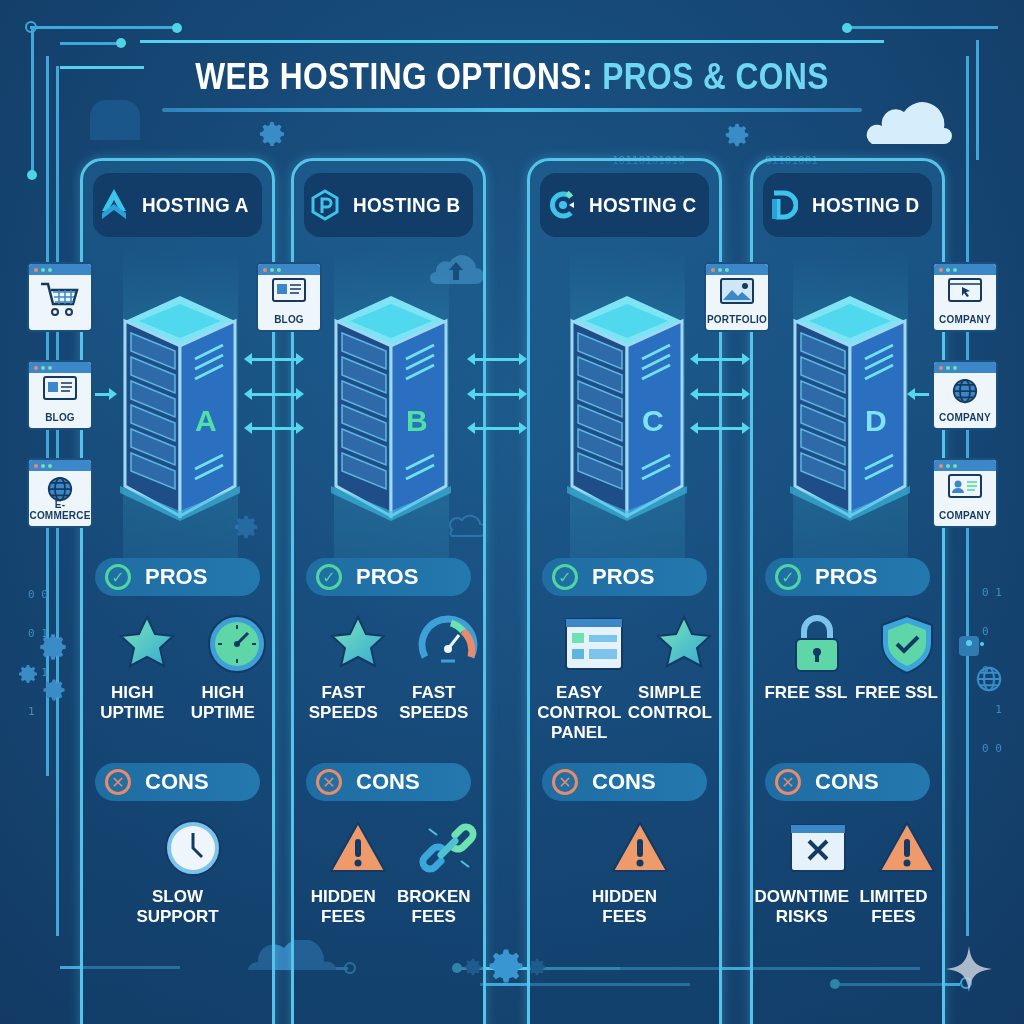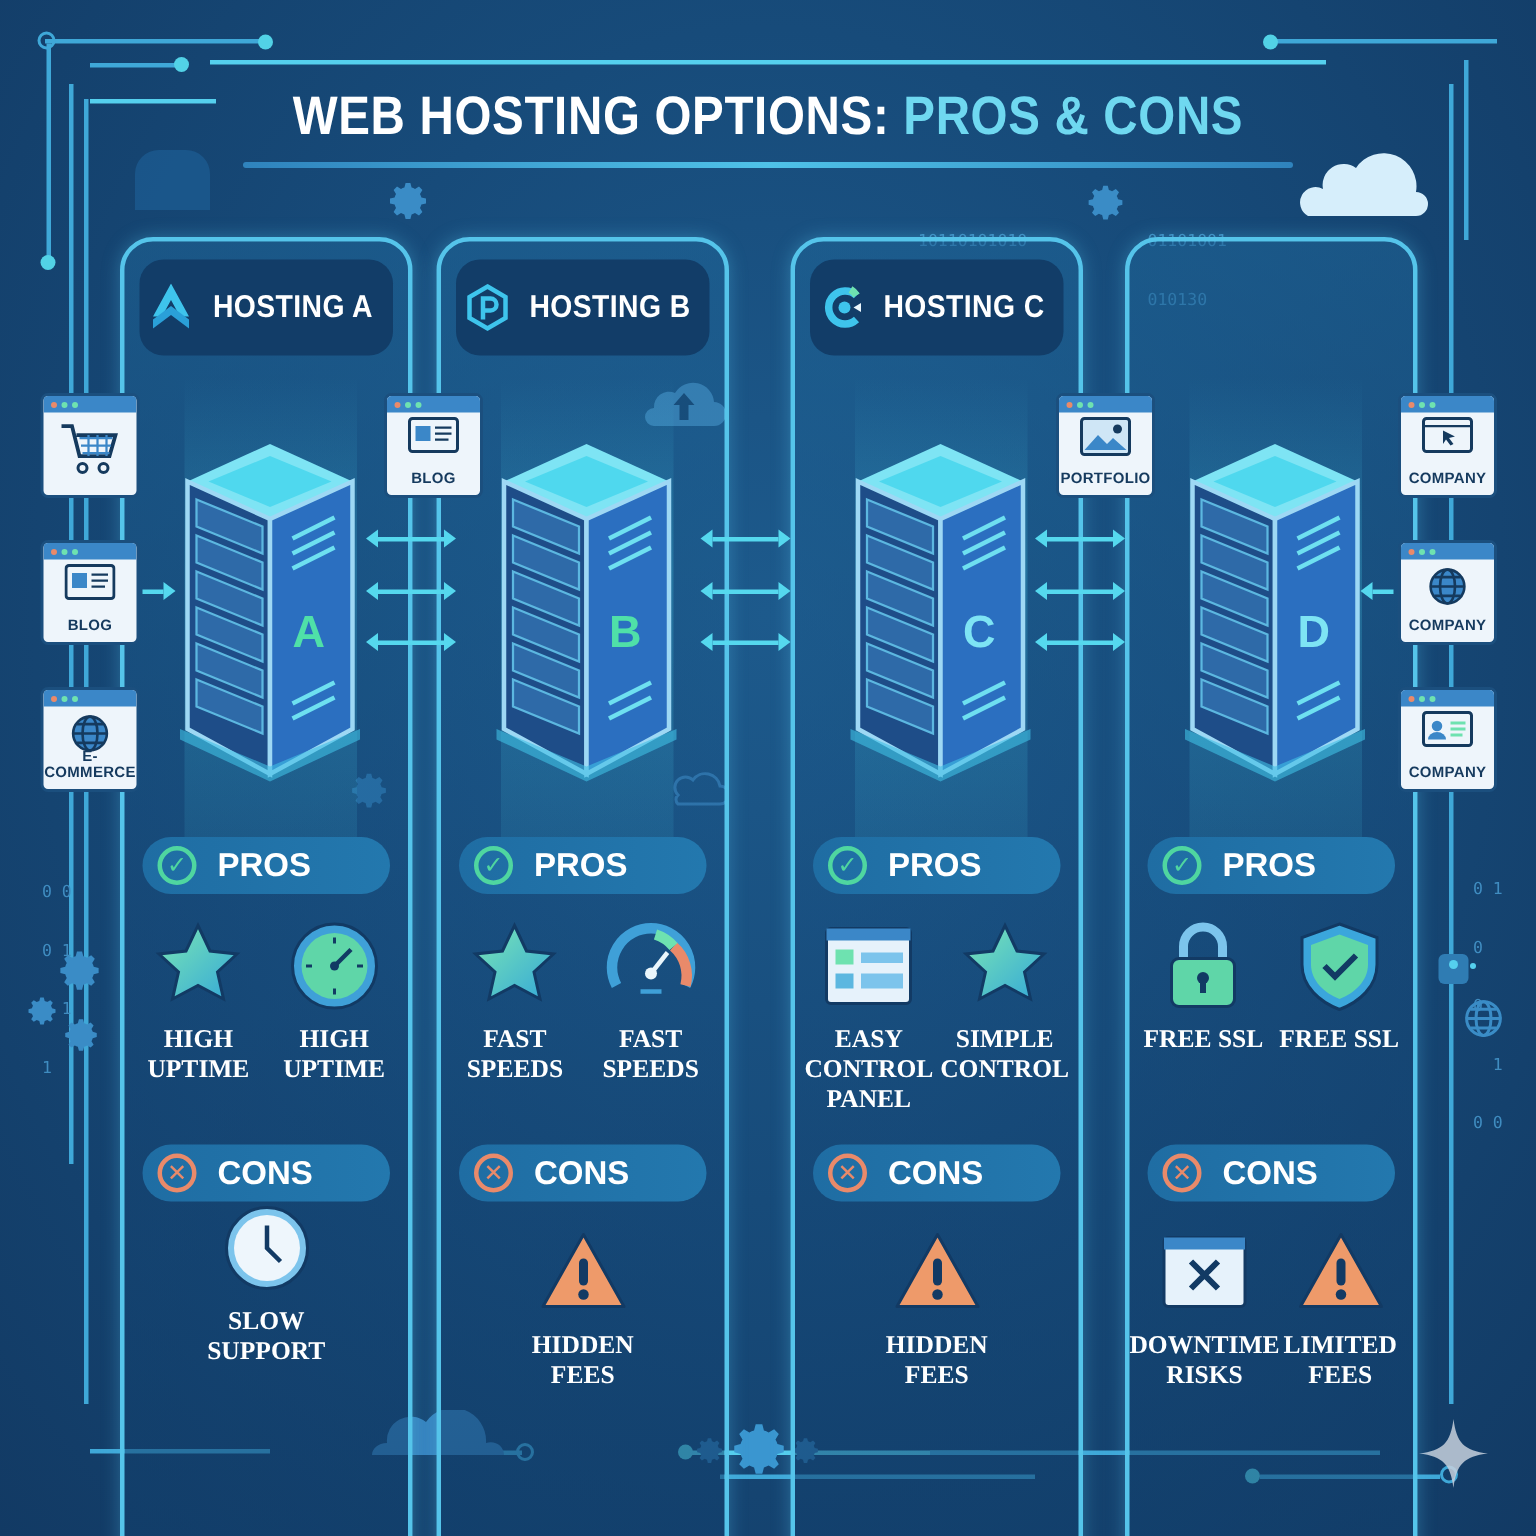--- a/index.html
+++ b/index.html
@@ -52,21 +52,21 @@
     position:absolute; left:12px; right:12px; height:38px; border-radius:19px;
     background:linear-gradient(90deg,#1f6da3,#2378ae);
     display:flex; align-items:center; padding-left:10px; gap:14px; box-sizing:border-box;
   }
   .section-pill .lbl { font-size:22px; font-weight:bold; }
   .pill-icon { width:26px; height:26px; border-radius:50%; box-sizing:border-box; display:flex; align-items:center; justify-content:center; font-size:16px; font-weight:bold; }
   .pill-icon.ok { border:3px solid #4fd6a0; color:#4fd6a0; }
   .pill-icon.bad { border:3px solid #e98a6a; color:#e98a6a; }
 
   .items { position:absolute; left:4px; right:4px; display:flex; justify-content:space-around; }
-  .item { width:92px; display:flex; flex-direction:column; align-items:center;font-family:Liberation Serif, serif; }
+  .item { width:92px; display:flex; flex-direction:column; align-items:flex-end; }
   .item svg { width:62px; height:62px; }
   .item .txt { margin-top:8px; font-size:17px; font-weight:bold; line-height:20px; text-align:center; text-transform:uppercase; }
 
   
   .card {
     position:absolute; width:66px; height:70px; background:#eef5fb; border-radius:5px;
     border:2px solid #1b4f7e; box-sizing:border-box; overflow:hidden; color:#153a5e;
   }
   .card .bar { height:11px; background:#3b87c8; display:flex; gap:3px; align-items:center; padding-left:5px; }
   .card .bar i { width:4px; height:4px; border-radius:50%; display:block; }
@@ -264,21 +264,21 @@
           <circle cx="31" cy="31" r="3" fill="#123a64"></circle>
         </svg>
       <div class="txt">HIGH UPTIME</div>
     </div>
   </div>
 
   <div class="section-pill" style="top:602px;">
     <span class="pill-icon bad">✕</span>
     <span class="lbl">CONS</span>
   </div>
-  <div class="items" style="top:640px;">
+  <div class="items" style="top:656px;">
     <div class="item">
       <svg viewBox="0 0 62 62">
           <circle cx="31" cy="31" r="27" fill="#7cc4ec" stroke="#123a64" stroke-width="2"></circle>
           <circle cx="31" cy="31" r="22" fill="#eef6fc"></circle>
           <path d="M31 16v15l9 9" fill="none" stroke="#123a64" stroke-width="3"></path>
         </svg>
       <div class="txt">SLOW SUPPORT</div>
     </div>
   </div>
 </div>
@@ -346,20 +346,34 @@
   </div>
   <div class="items" style="top:656px;">
     <div class="item">
       <svg viewBox="0 0 62 62">
           <path d="M31 6 L58 54 H4z" fill="#ee9a6a" stroke="#123a64" stroke-width="2" stroke-linejoin="round"></path>
           <rect x="28" y="22" width="6" height="18" rx="3" fill="#123a64"></rect>
           <circle cx="31" cy="46" r="3.5" fill="#123a64"></circle>
         </svg>
       <div class="txt">HIDDEN FEES</div>
     </div>
+    <div class="item">
+      <svg viewBox="0 0 62 62">
+          <g fill="none" stroke-width="7" stroke-linecap="round">
+            <path d="M24 44l-6 6a7 7 0 01-10-10l8-8a7 7 0 0110 0" stroke="#3ba6dc"></path>
+            <path d="M38 18l6-6a7 7 0 0110 10l-8 8a7 7 0 01-10 0" stroke="#6ee2b0"></path>
+            <path d="M24 38l14-14" stroke="#4fc2d0"></path>
+          </g>
+          <g stroke="#4fc2e8" stroke-width="2">
+            <line x1="12" y1="12" x2="20" y2="18"></line>
+            <line x1="44" y1="44" x2="52" y2="50"></line>
+          </g>
+        </svg>
+      <div class="txt">BROKEN FEES</div>
+    </div>
   </div>
 </div>
 
 <div class="col" style="left:527px;">
   <div class="col-header">
     <svg class="logo" viewBox="0 0 28 32">
         <path d="M24 8 A11 11 0 1 0 24 24" fill="none" stroke="#3ec4ec" stroke-width="5"></path>
         <path d="M20 4 A11 11 0 0 1 24 8" fill="none" stroke="#6ee2b0" stroke-width="5"></path>
         <circle cx="16" cy="16" r="4" fill="#3ec4ec"></circle>
         <path d="M22 16l5-3v6z" fill="#eaf6fc"></path>
@@ -425,20 +439,27 @@
           <path d="M31 6 L58 54 H4z" fill="#ee9a6a" stroke="#123a64" stroke-width="2" stroke-linejoin="round"></path>
           <rect x="28" y="22" width="6" height="18" rx="3" fill="#123a64"></rect>
           <circle cx="31" cy="46" r="3.5" fill="#123a64"></circle>
         </svg>
       <div class="txt">HIDDEN FEES</div>
     </div>
   </div>
 </div>
 
 <div class="col" style="left:750px;">
+  <div class="col-header">
+    <svg class="logo" viewBox="0 0 28 32">
+        <path d="M4 4 h10 a12 12 0 010 24 H8 V10" fill="none" stroke="#3ec4ec" stroke-width="5"></path>
+        <rect x="2" y="10" width="5" height="20" fill="#2aa0d8"></rect>
+      </svg>
+    <span class="name">HOSTING D</span>
+  </div>
   <div class="glow"></div>
   <svg class="server" viewBox="0 0 130 245">
     <polygon points="65,15 120,40 65,65 10,40" fill="#7ee4f4"></polygon>
     <polygon points="65,23 106,40 65,57 24,40" fill="#4fd8ee"></polygon>
     <polygon points="10,40 65,65 65,235 10,205" fill="#1e4d88" stroke="#9ed8f4" stroke-width="3"></polygon>
     <polygon points="65,65 120,40 120,205 65,235" fill="#2b6fc0" stroke="#9ed8f4" stroke-width="3"></polygon>
     <g fill="#2e6aa8" stroke="#5cb7e0" stroke-width="1.5">
       <polygon points="16,52 60,70 60,88 16,70"></polygon>
         <polygon points="16,76 60,94 60,112 16,94"></polygon>
       <polygon points="16,100 60,118 60,136 16,118"></polygon>

